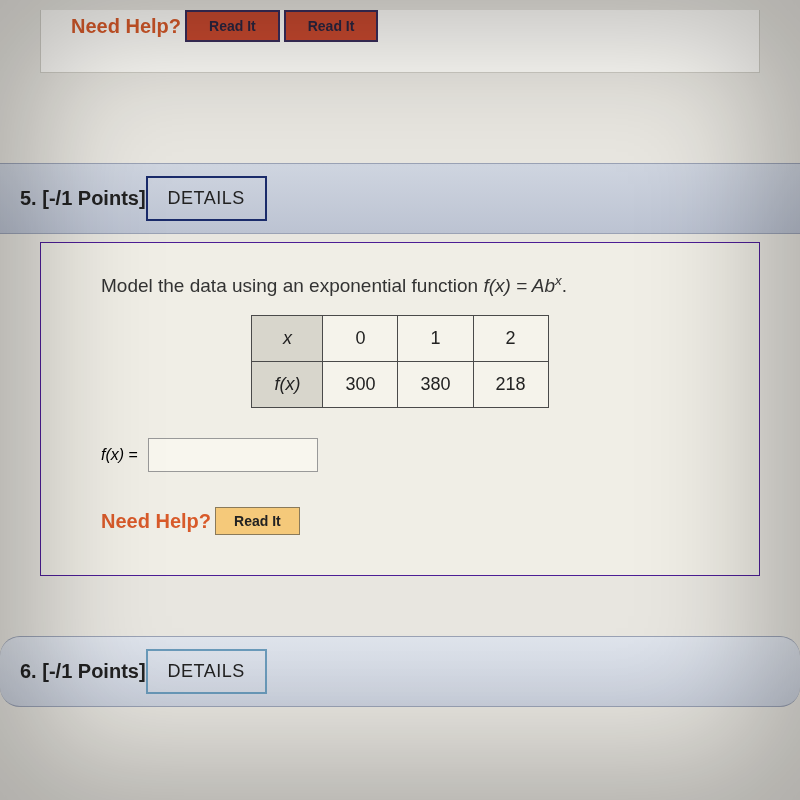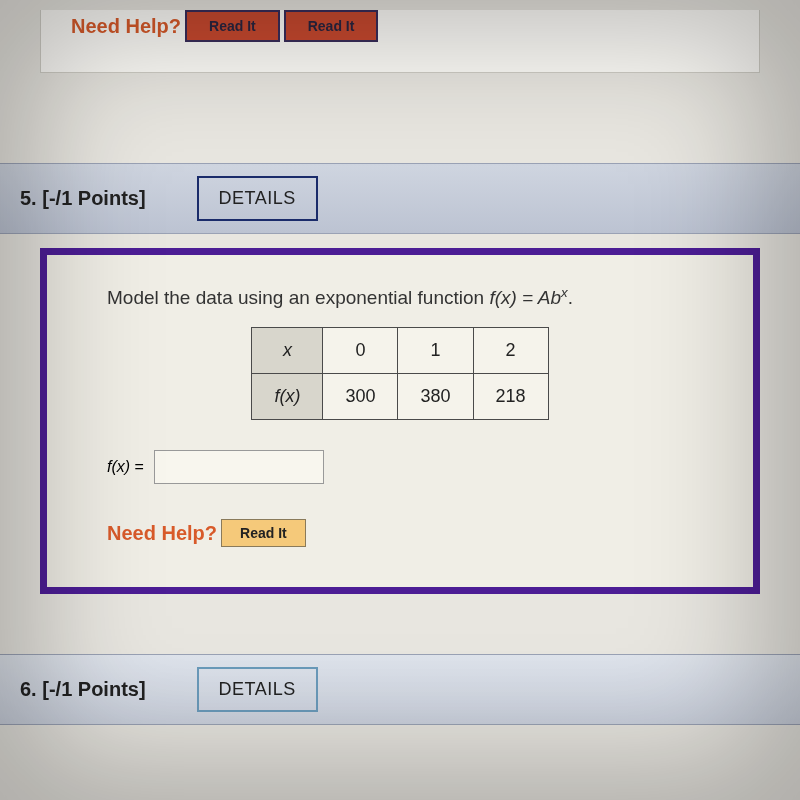--- a/index.html
+++ b/index.html
@@ -70,40 +70,38 @@
       border-right: none;
       display: flex;
       align-items: center;
       padding: 12px 20px;
       margin-top: 90px;
     }
     .section-number {
       font-weight: bold;
       font-size: 20px;
       color: #222;
-      margin-right: 20px;
     }
     .details-button {
       background: transparent;
       border: 2px solid #1a2b6a;
       color: #222;
       font-size: 18px;
       padding: 10px 20px;
       cursor: pointer;
       letter-spacing: 0.5px;
-      margin-left: 31px;
     }
     .details-button.light {
       border: 2px solid #6a9aba;
     }
     .problem-body {
       padding: 30px 60px 40px;
       background: #f0eee6;
-      border: 7px solid #4c1d95;
-      margin: 14px 40px;
+      border: 1px solid #4c1d95;
+      margin: 8px 40px;
     }
     .problem-text {
       font-size: 19px;
       color: #333;
       margin-bottom: 18px;
     }
     .math-i {
       font-style: italic;
     }
     .data-table {
@@ -132,20 +130,21 @@
       width: 170px;
       height: 34px;
       border: 1px solid #999;
       background: #f8f6ee;
       padding: 4px 6px;
       font-size: 16px;
     }
     .section-header.bottom {
       margin-top: 60px;
       background: linear-gradient(180deg, #dfe4ec 0%, #ccd2de 100%);
+      border-radius: 20px;
     }
     sup { font-size: 0.7em; }
   </style>
 </head>
 <body>
 
 <div class="question-box top">
   <div class="need-help">
     <span class="need-help-label">Need Help?</span>
     <button class="help-button-red">Read It</button>

